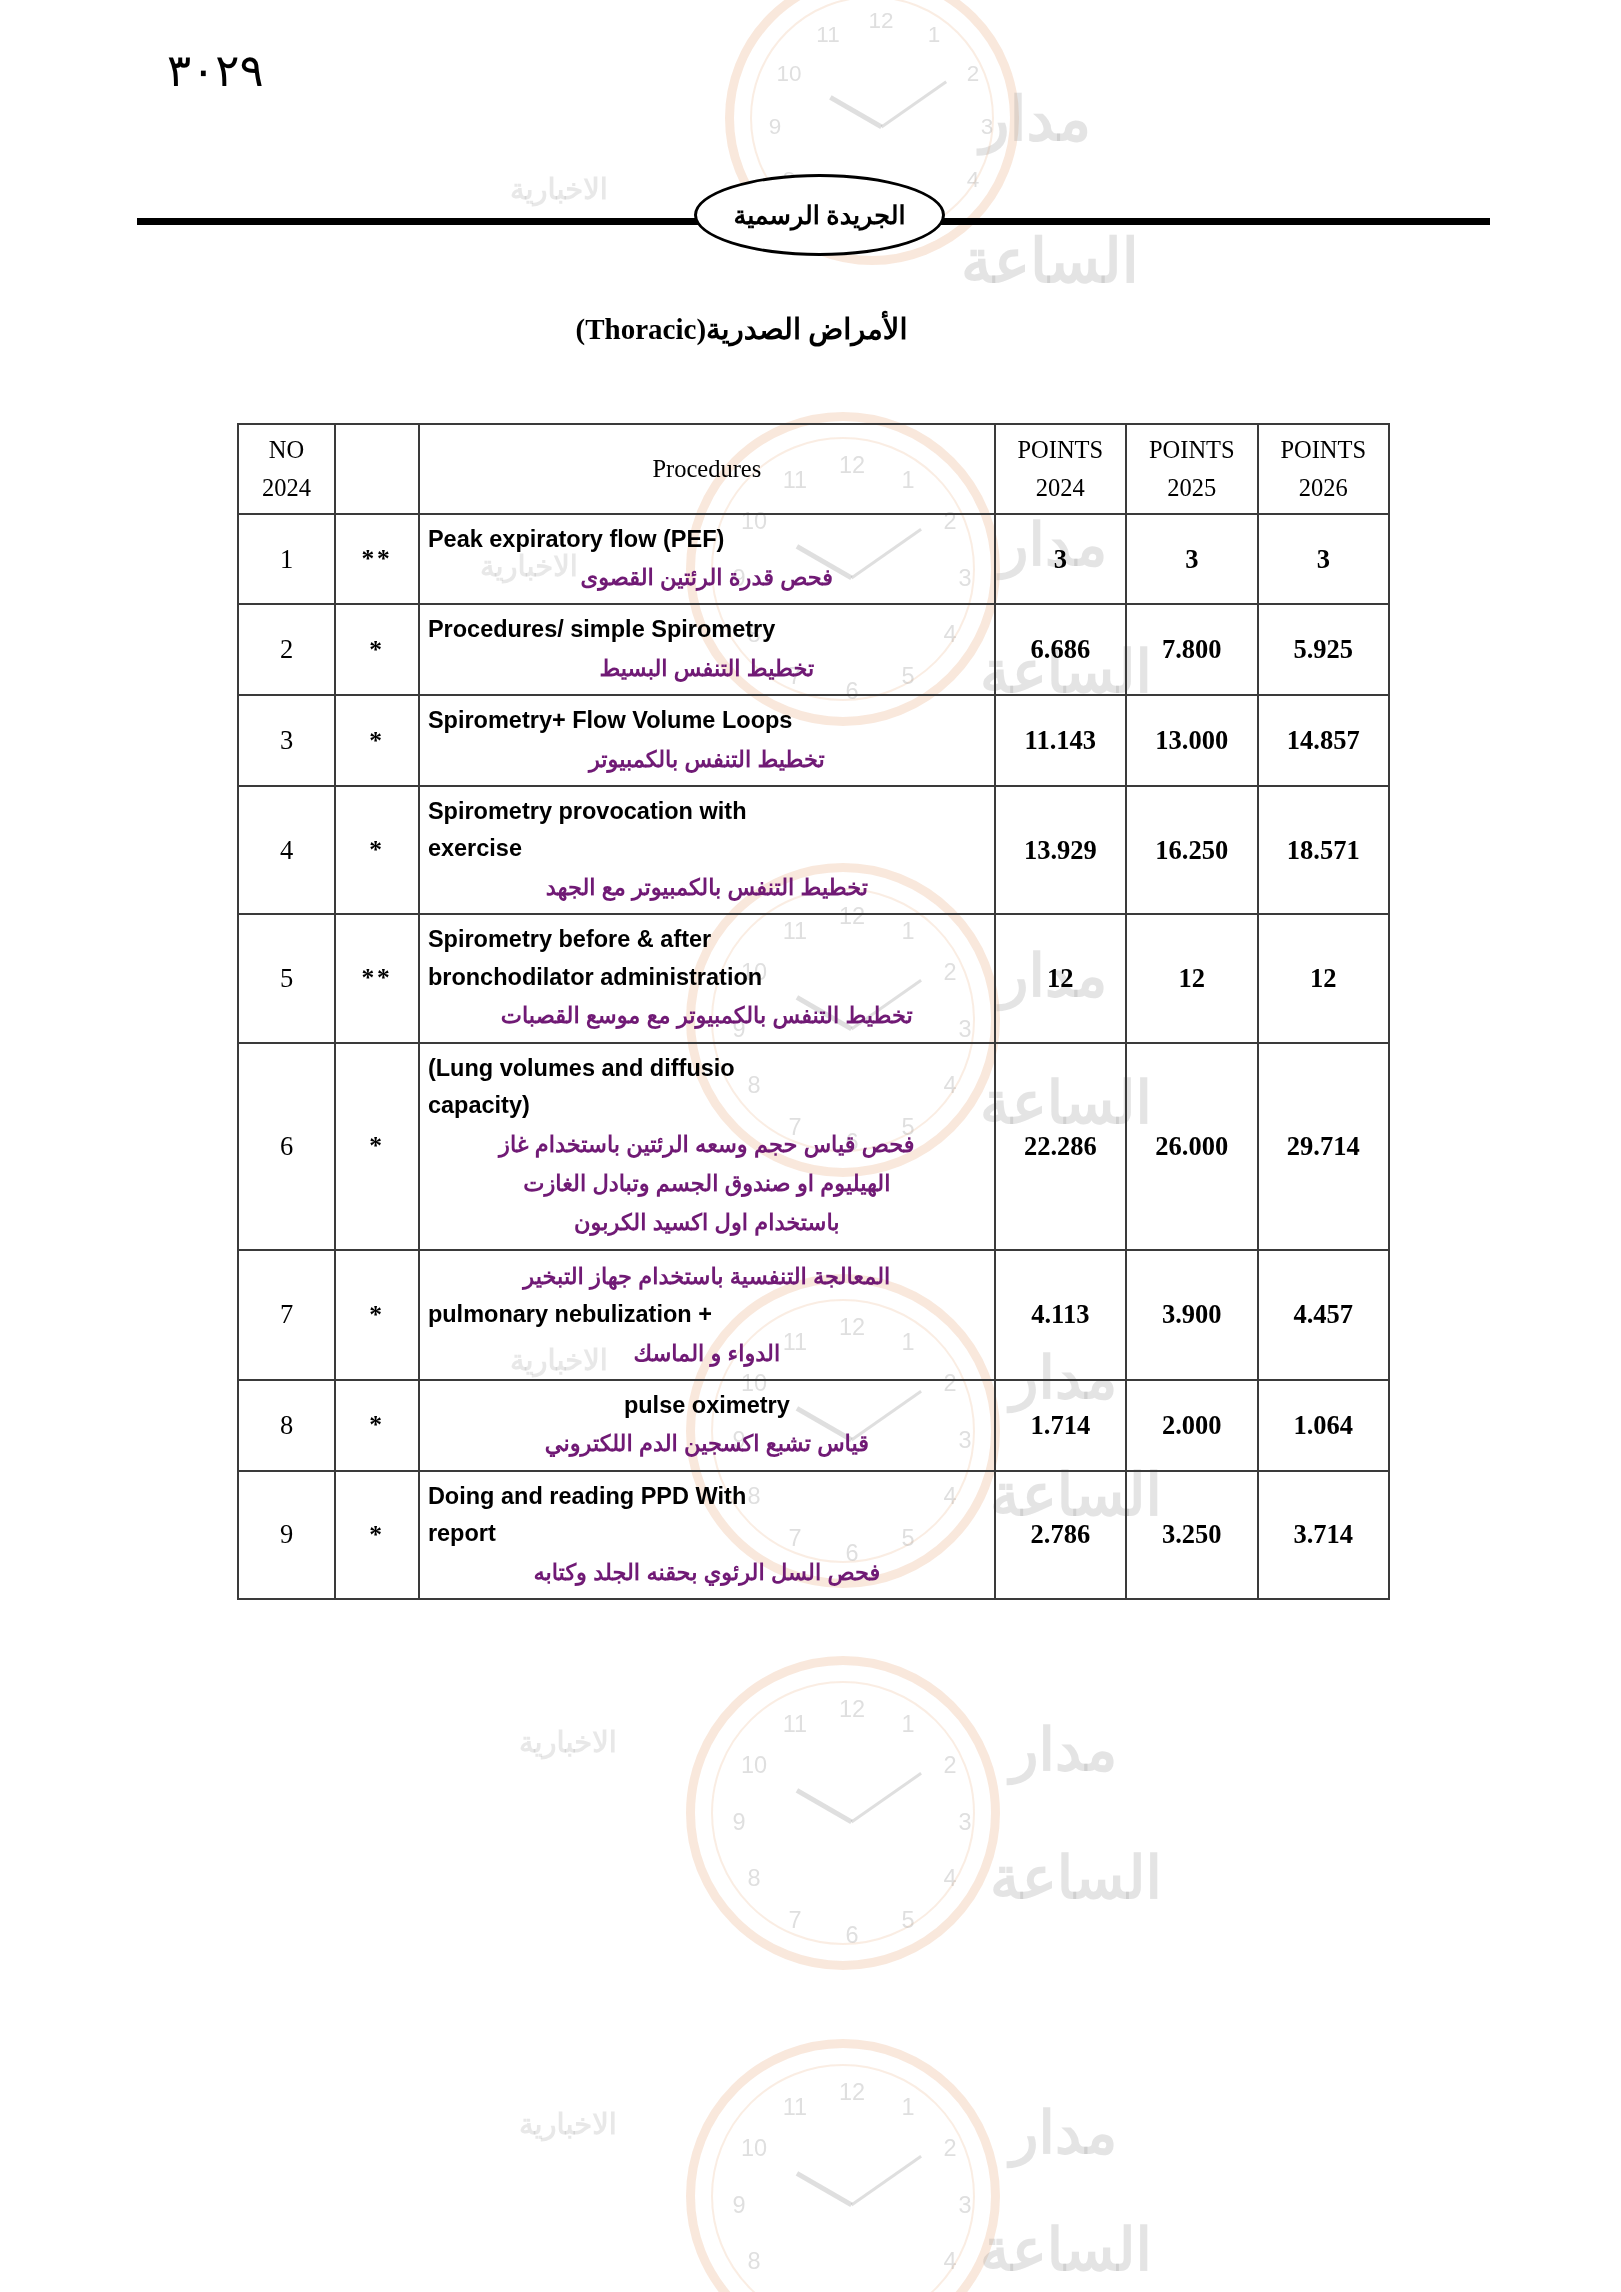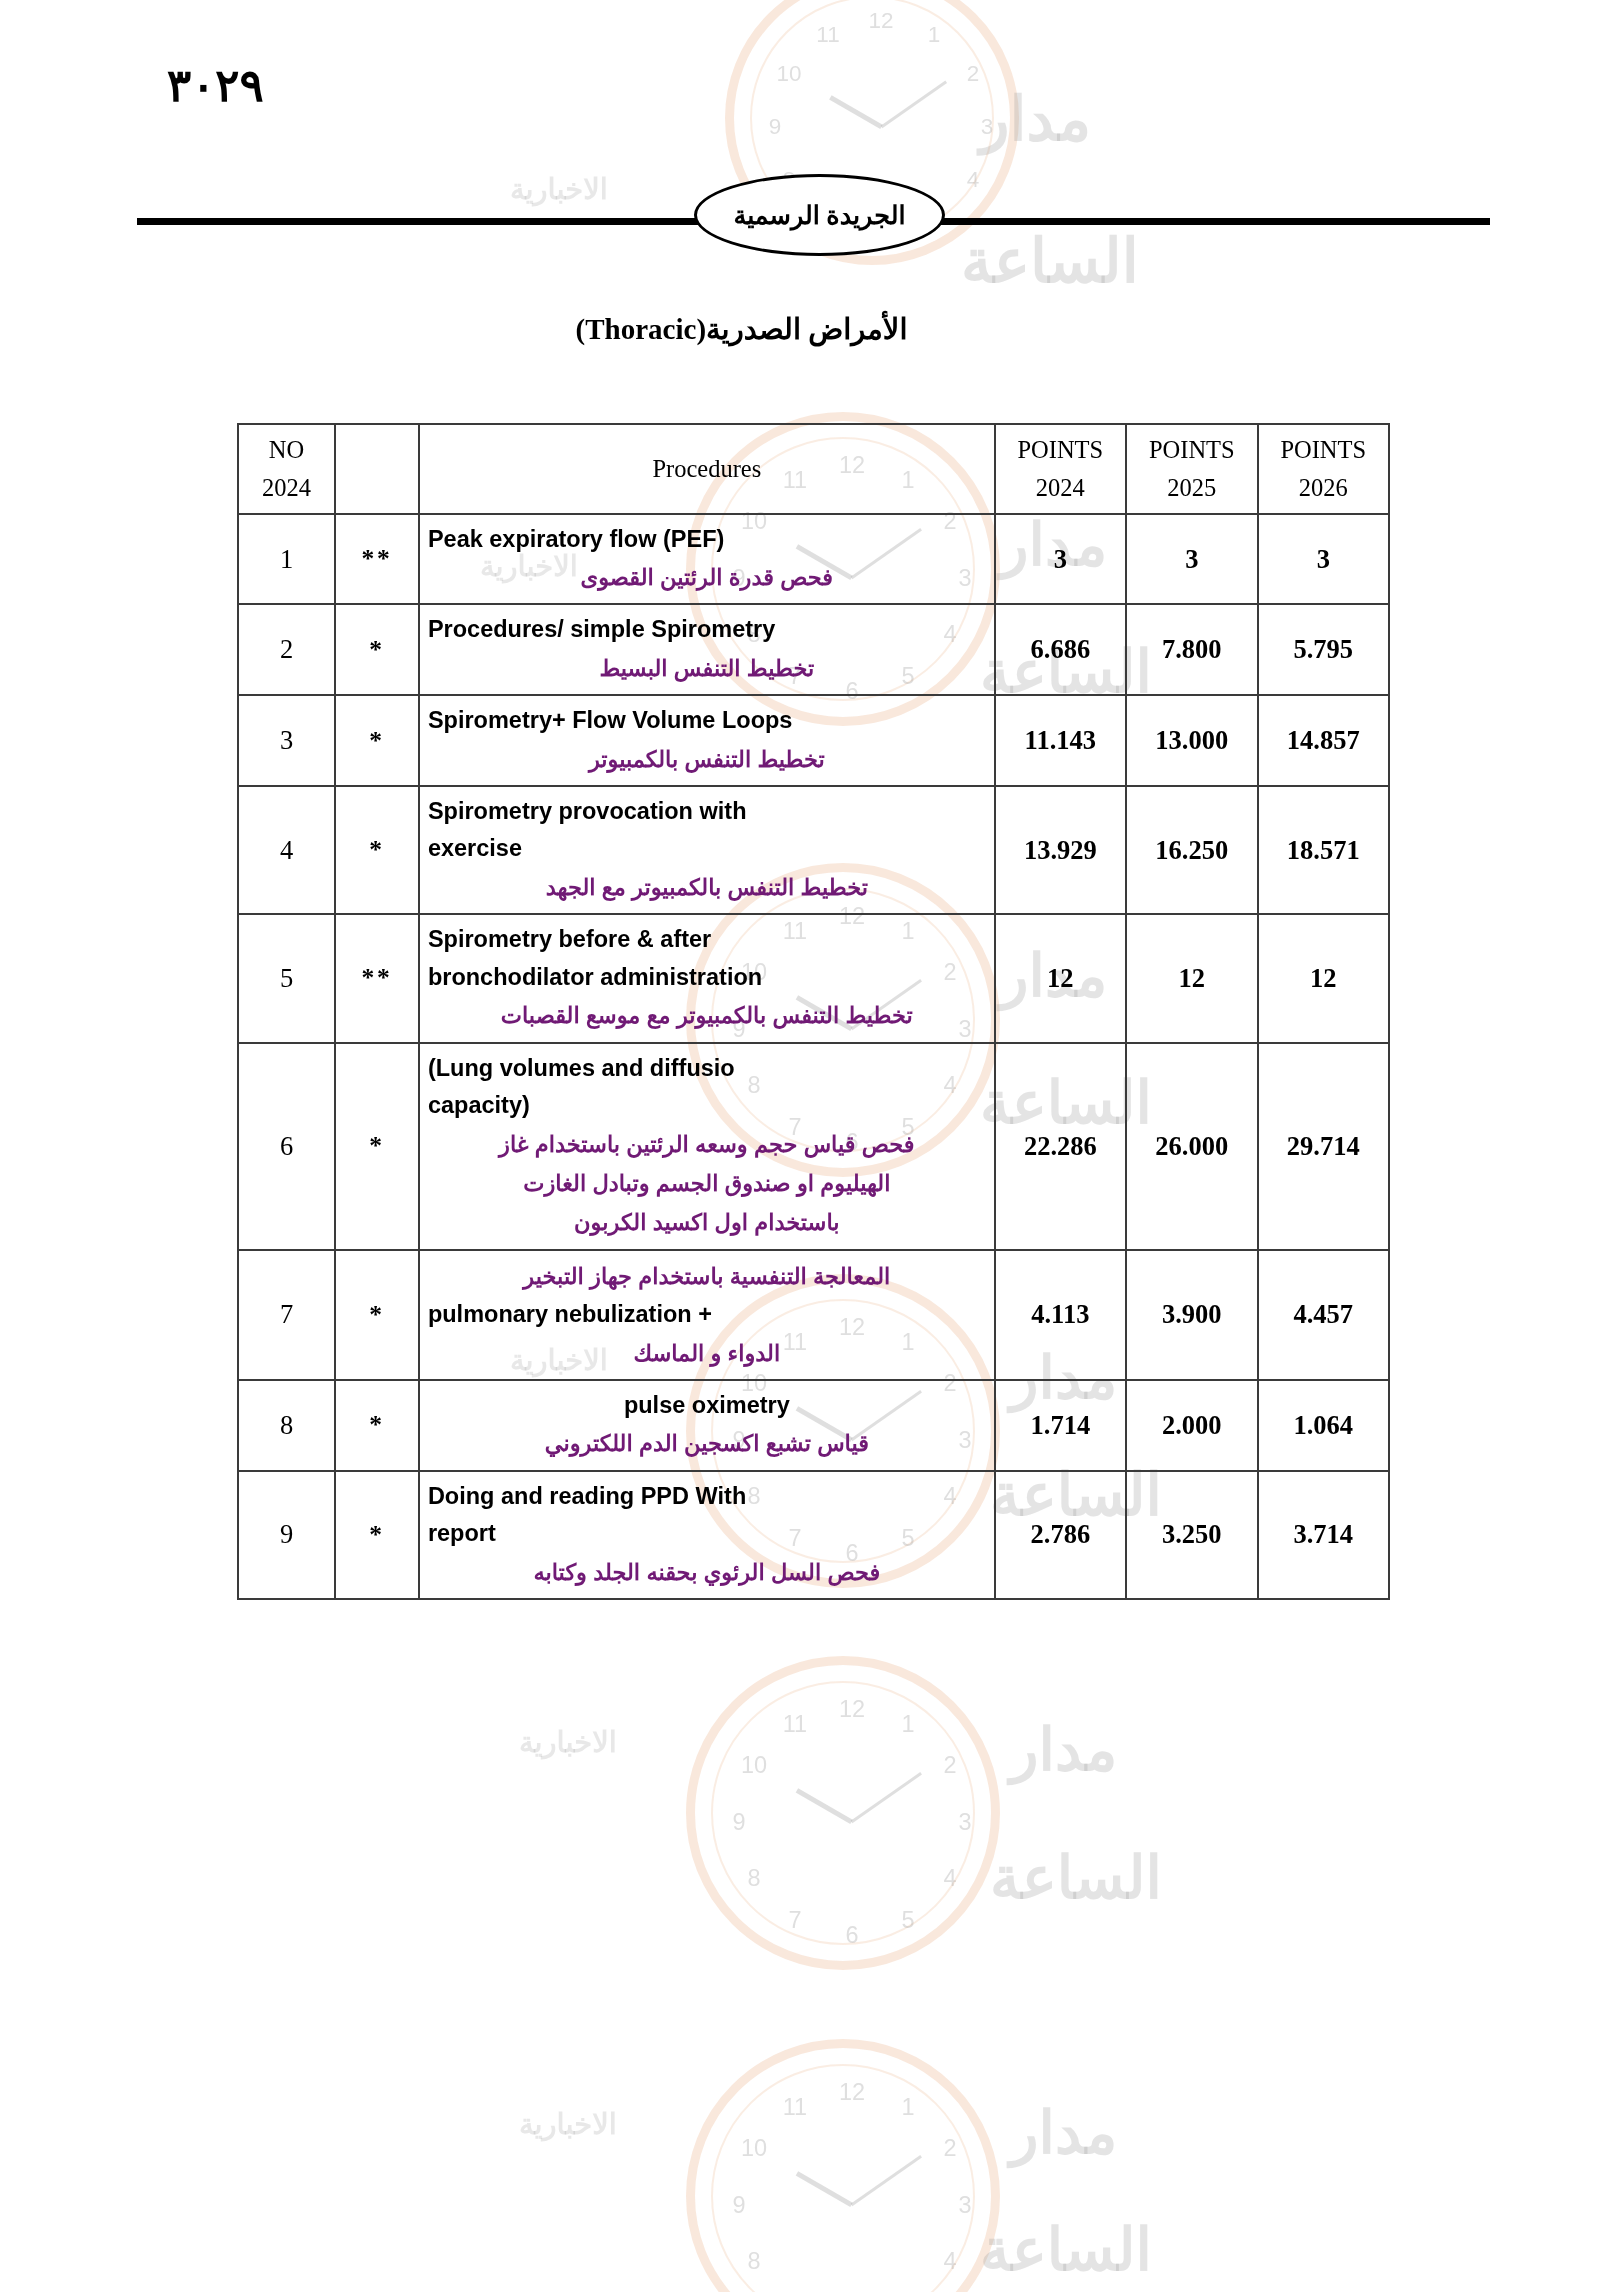--- a/index.html
+++ b/index.html
@@ -52,24 +52,24 @@
     letter-spacing: 1px;
     white-space: nowrap;
   }
   .wm-text.big {
     color: rgba(150,150,150,0.26);
   }
 
   
   .page-number {
     position: absolute;
-    top: 59px;
+    top: 44px;
     left: 167px;
     font-size: 45px;
-    font-weight: bold;
+    font-weight: normal;
     letter-spacing: 3.9px;
     color: #000;
     z-index: 3;
   }
   .rule {
     position: absolute;
     top: 218px;
     left: 137px;
     width: 1353px;
     height: 6.9px;
@@ -370,21 +370,21 @@
           <td class="num">3</td>
           <td class="proc">
             <span class="en">Peak expiratory flow    (PEF)</span>
             <span class="ar center">فحص قدرة الرئتين القصوى</span>
           </td>
           <td class="star">**</td>
           <td class="no">1</td>
         </tr>
 
         <tr>
-          <td class="num">5.795</td>
+          <td class="num">5.925</td>
           <td class="num">7.800</td>
           <td class="num">6.686</td>
           <td class="proc">
             <span class="en">Procedures/ simple Spirometry</span>
             <span class="ar center">تخطيط التنفس البسيط</span>
           </td>
           <td class="star">*</td>
           <td class="no">2</td>
         </tr>
 

